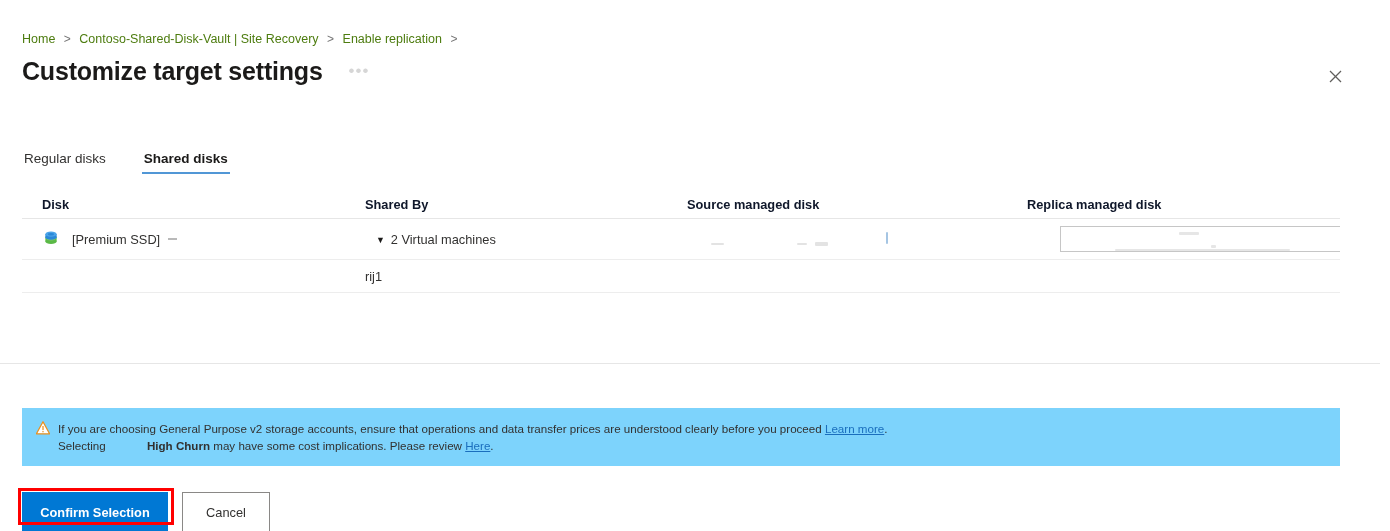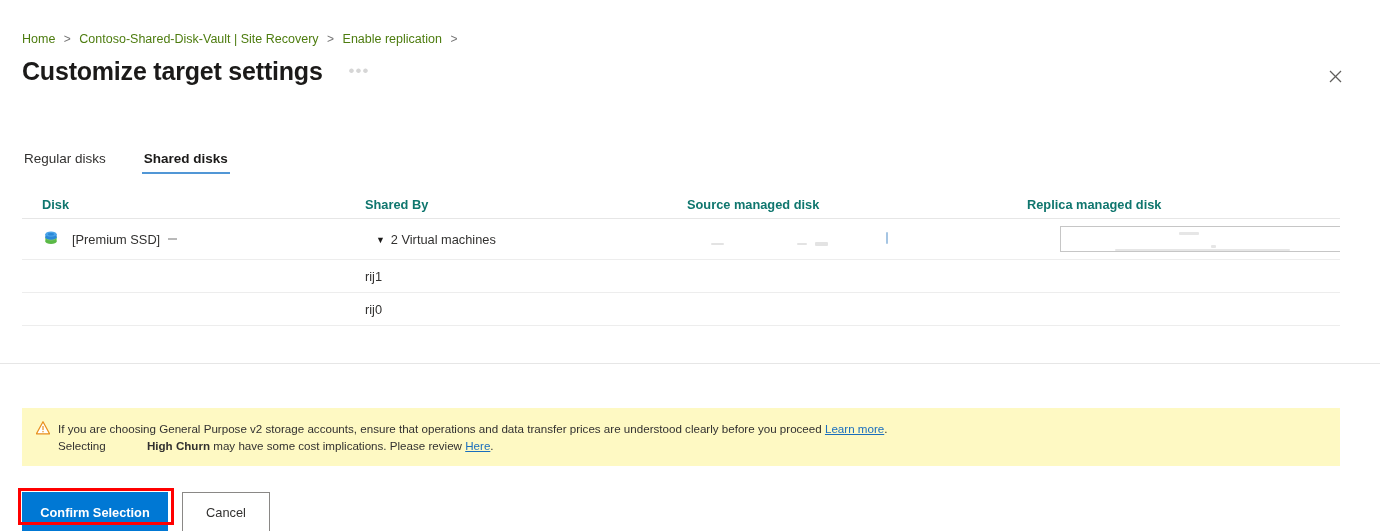--- a/index.html
+++ b/index.html
@@ -122,21 +122,21 @@
     align-items: center;
     border-bottom: 1px solid #ededed;
   }
   .thead {
     height: 28px;
     border-bottom: 1px solid #e6e6e6;
   }
   .thead .cell {
     font-size: 12.8px;
     font-weight: 600;
-    color: #0f766e;
+    color: #0f172a;
   }
   .cell {
     font-size: 12.8px;
     color: #323130;
     box-sizing: border-box;
     padding-right: 10px;
     overflow: hidden;
     white-space: nowrap;
   }
   .c-disk     { width: 348px; padding-left: 20px; }
@@ -228,21 +228,21 @@
     background: #e6e6e6;
   }
 
   
   .warning {
     position: absolute;
     left: 22px;
     top: 408px;
     width: 1318px;
     min-height: 52px;
-    background: #fef9c3;
+    background: #7dd3fc;
     box-sizing: border-box;
     padding: 12px 14px 12px 14px;
     display: flex;
     align-items: flex-start;
   }
   .warn-icon {
     width: 14px;
     height: 14px;
     flex: none;
     margin-right: 8px;
@@ -387,26 +387,20 @@
     </div>
   </div>
 
   <div class="trow row-sub">
     <div class="cell c-disk"></div>
     <div class="cell c-shared">rij1</div>
     <div class="cell c-source"></div>
     <div class="cell c-replica"></div>
   </div>
 
-  <div class="trow row-sub">
-    <div class="cell c-disk"></div>
-    <div class="cell c-shared">rij0</div>
-    <div class="cell c-source"></div>
-    <div class="cell c-replica"></div>
-  </div>
 
 </div>
 
 <div class="divider"></div>
 
 <div class="warning">
   <svg class="warn-icon" viewBox="0 0 14 14">
     <path d="M7 0.7 L13.6 12.8 L0.4 12.8 Z" fill="#ffffff" stroke="#e8901f" stroke-width="1.3" stroke-linejoin="round"></path>
     <rect x="6.4" y="5" width="1.2" height="4.1" fill="#e8901f"></rect>
     <rect x="6.4" y="10" width="1.2" height="1.3" fill="#e8901f"></rect>

